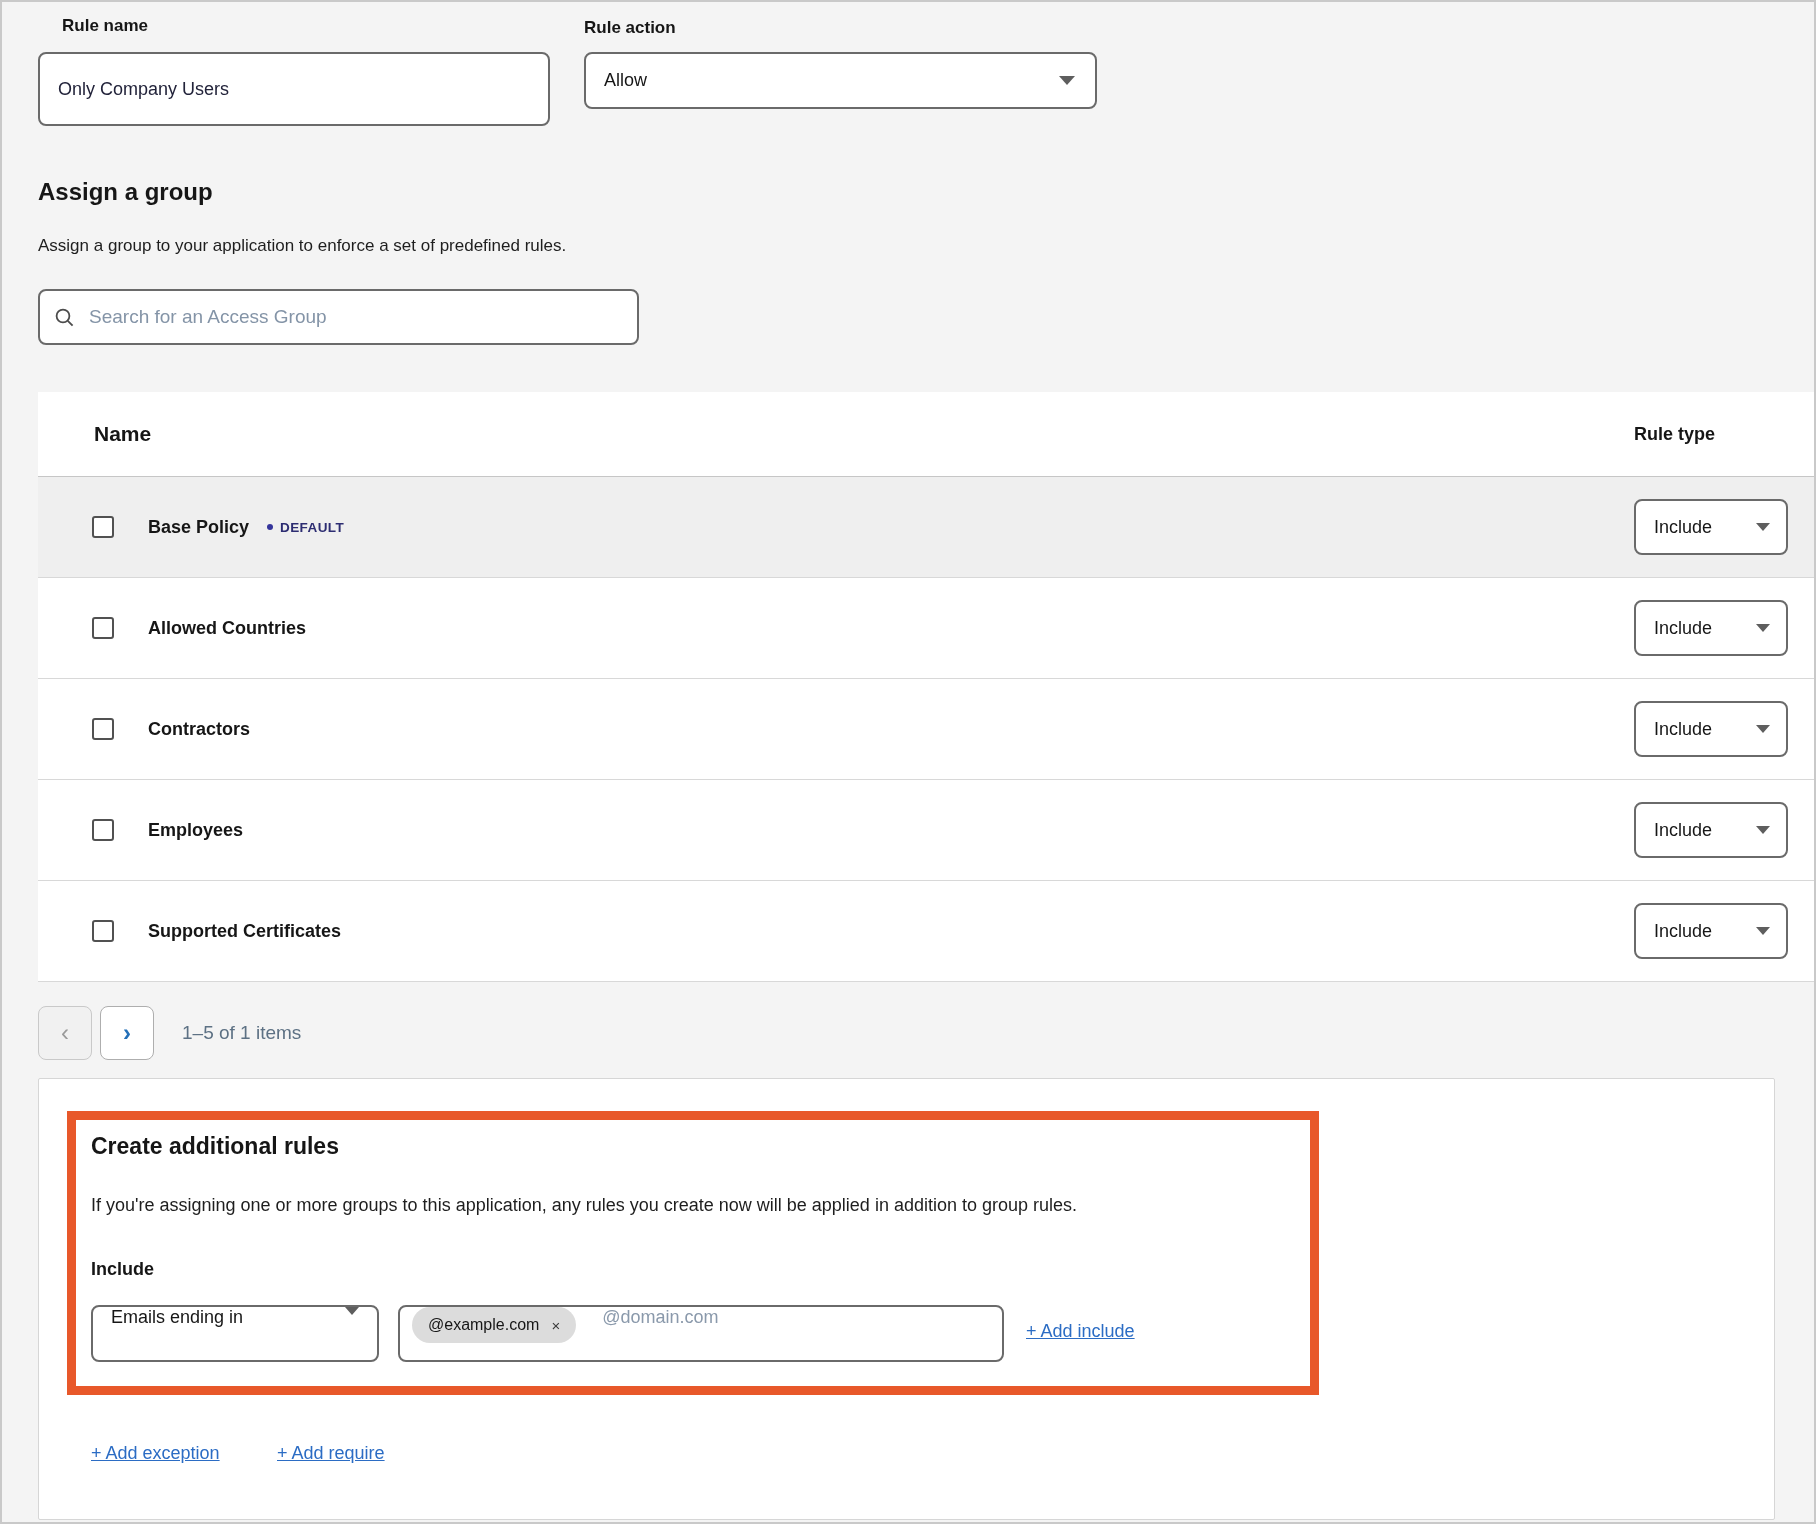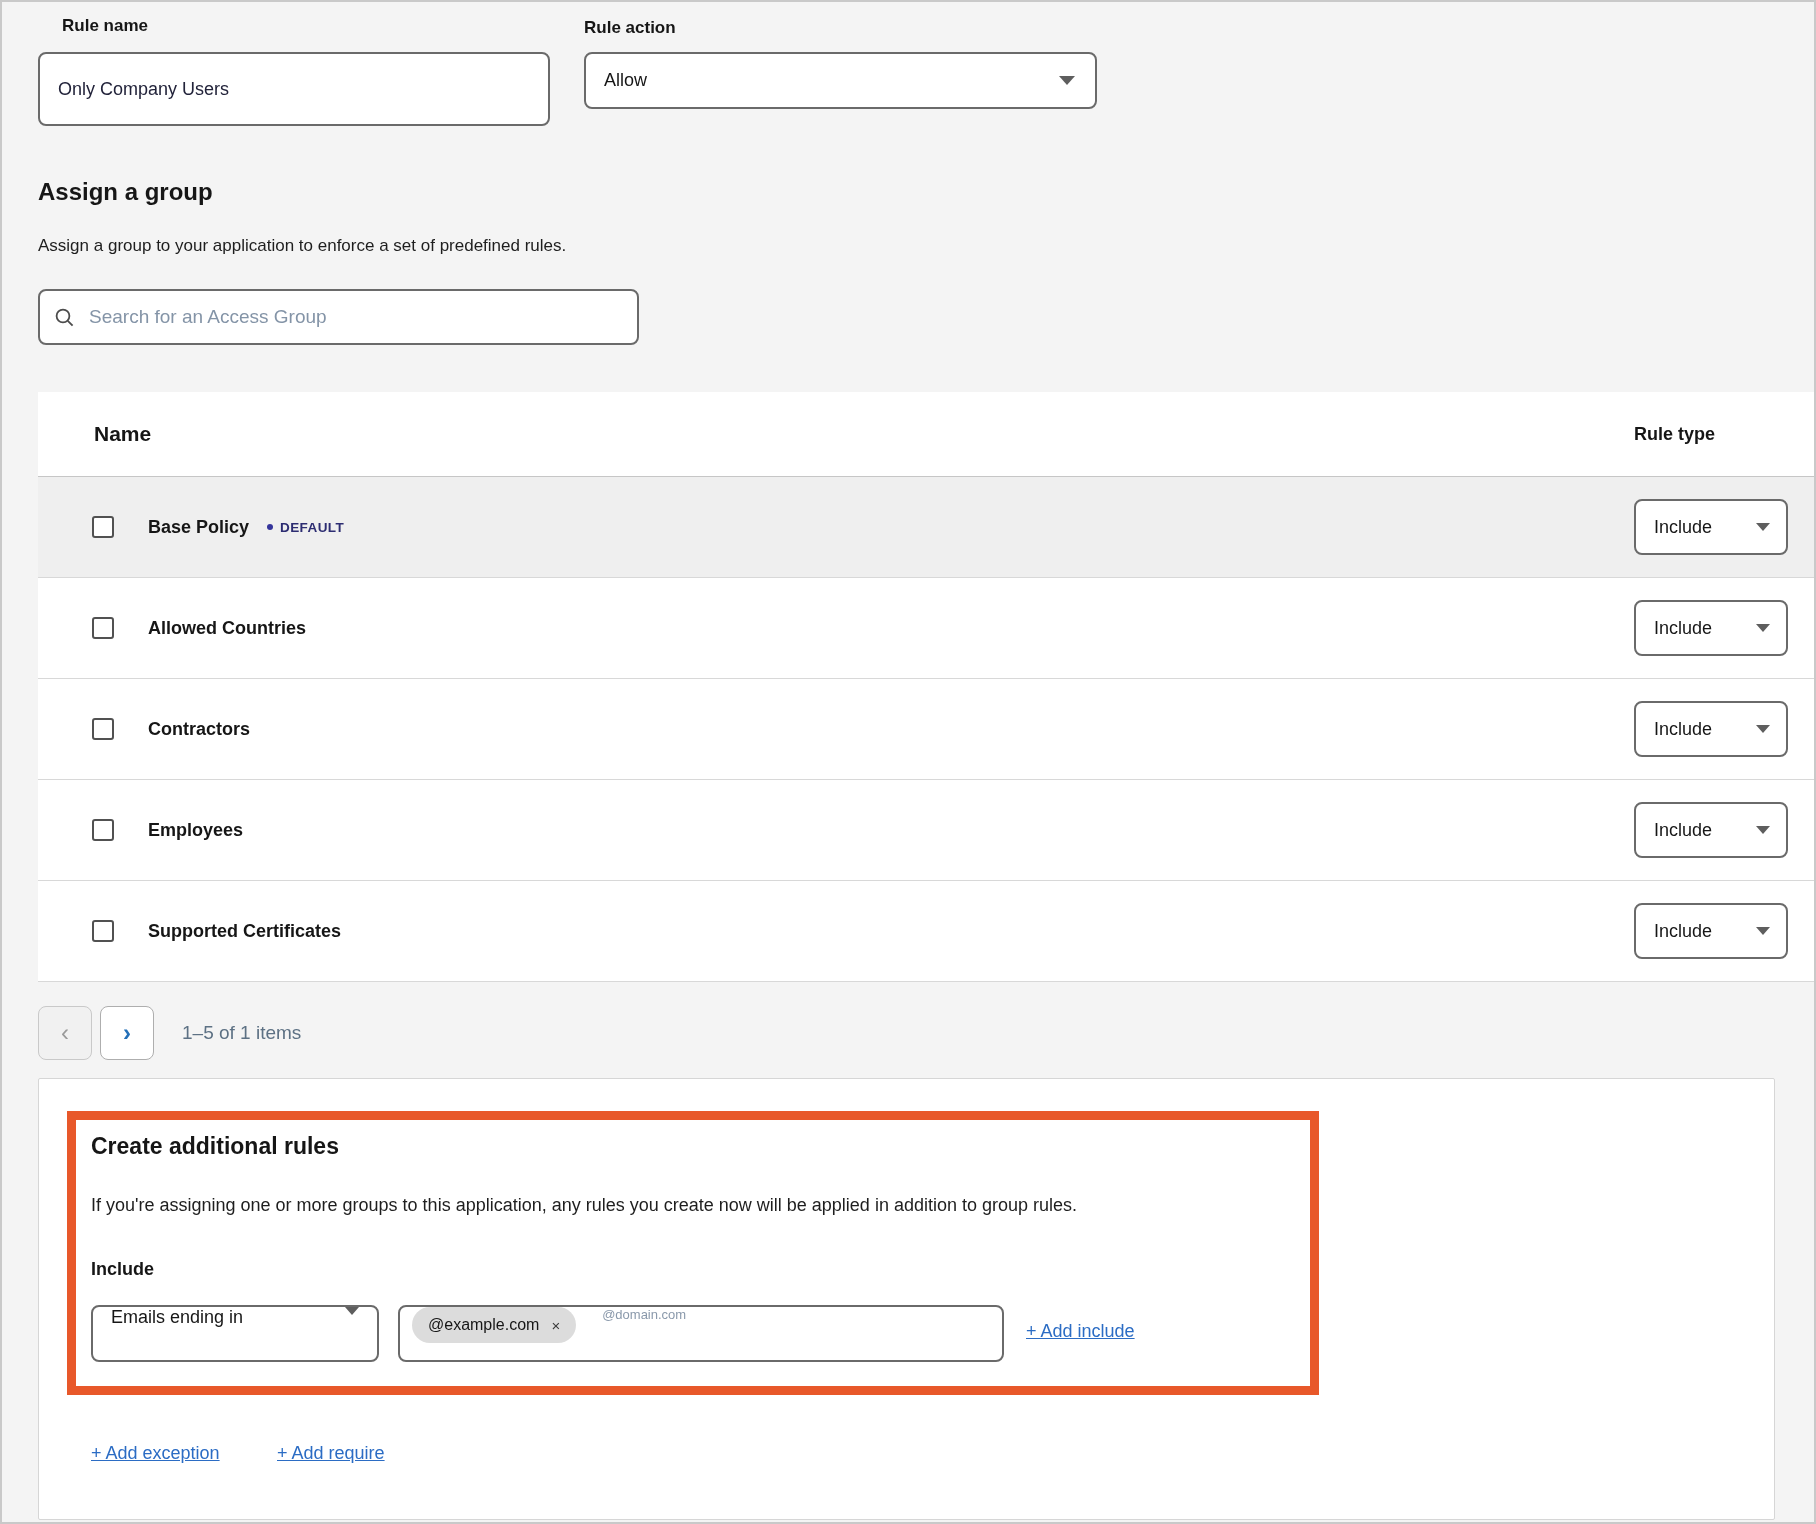--- a/index.html
+++ b/index.html
@@ -132,21 +132,21 @@
     display:flex; align-items:flex-start; padding:0 12px; gap:26px;
   }
   .tag-chip {
     display:flex; align-items:center; gap:12px; background:#dcdcdc;
     border-radius:999px; height:36px; padding:0 16px; flex:0 0 auto;
   }
   .tag-chip-text { font-size:16px; color:#161616; }
   .tag-chip-x { font-size:15px; color:#3a3a3a; cursor:pointer; line-height:1; }
   .tag-field input {
     border:none; outline:none; flex:1; min-width:40px; background:transparent;
-    font-family:"Liberation Sans", sans-serif; font-size:13px; color:#33435a;
+    font-family:"Liberation Sans", sans-serif; font-size:18px; color:#33435a;
   }
   .tag-field input::placeholder { color:#8a99ab; opacity:1; }
 
   .link { color:var(--link-blue, #2b6cc4); text-decoration:underline; font-size:18px; cursor:pointer; }
   .lnk-add-include { position:absolute; left:987px; top:242px; }
   .lnk-add-exception { position:absolute; left:52px; top:364px; }
   .lnk-add-require { position:absolute; left:238px; top:364px; }
 </style>
 </head>
 <body>

